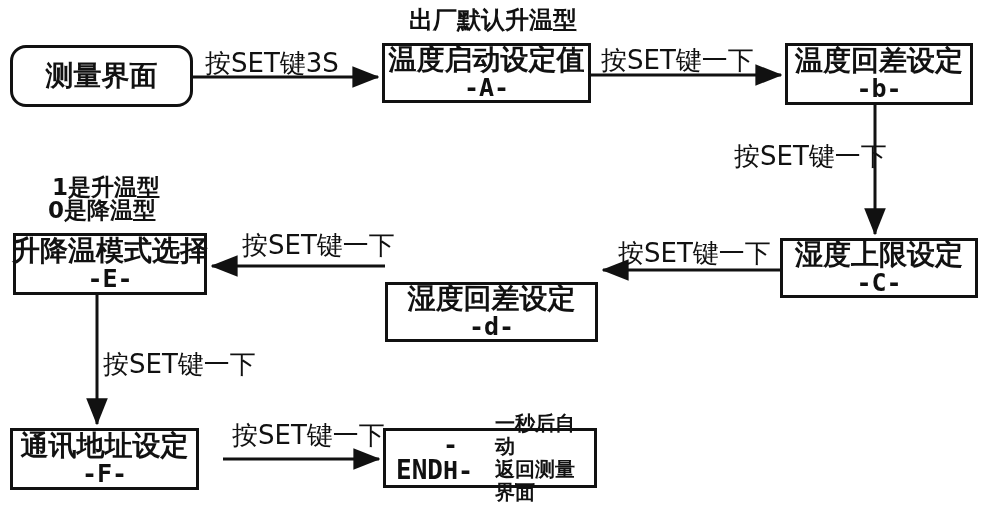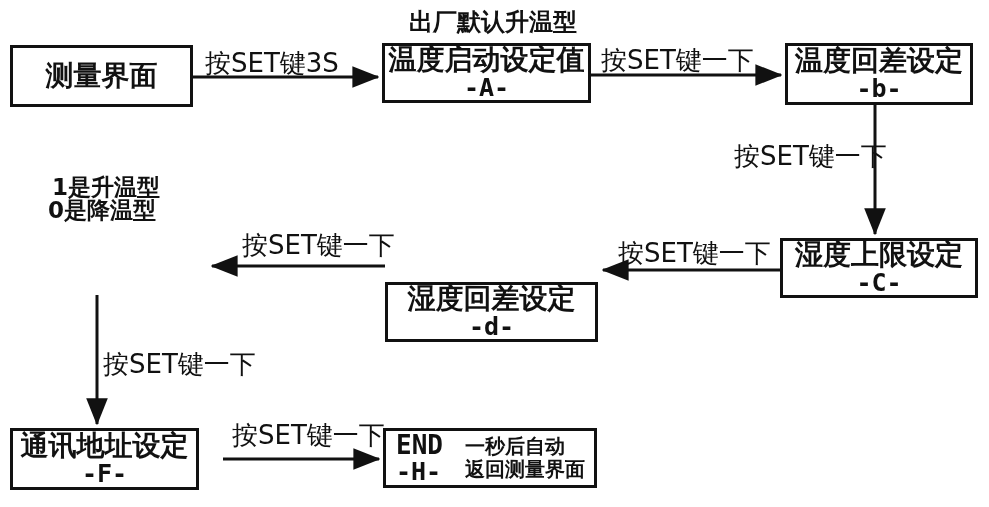--- a/index.html
+++ b/index.html
@@ -67,22 +67,22 @@
     font-size: 23px;
     line-height: 23px;
   }
   .end-node {
     flex-direction: row;
     justify-content: flex-start;
     padding-left: 10px;
   }
   .end-left {
     display: flex;
-    flex-direction: column;
-    align-items: flex-start;
+    flex-direction: row;
+    align-items: flex-end;
     text-align: left;
   }
   .end-left .end-word {
     font-family: "DejaVu Sans Mono", monospace;
     font-size: 26px;
     font-weight: bold;
     line-height: 27px;
   }
   .end-left .end-code {
     font-family: "DejaVu Sans Mono", monospace;
@@ -114,21 +114,21 @@
     </defs>
     <line x1="193" y1="77" x2="378" y2="77" stroke="#111111" stroke-width="3" marker-end="url(#ah)"></line>
     <line x1="591" y1="75" x2="781" y2="75" stroke="#111111" stroke-width="3" marker-end="url(#ah)"></line>
     <line x1="875" y1="105" x2="875" y2="234" stroke="#111111" stroke-width="3" marker-end="url(#ah)"></line>
     <line x1="780" y1="270" x2="603" y2="270" stroke="#111111" stroke-width="3" marker-end="url(#ah)"></line>
     <line x1="385" y1="266" x2="212" y2="266" stroke="#111111" stroke-width="3" marker-end="url(#ah)"></line>
     <line x1="97" y1="295" x2="97" y2="424" stroke="#111111" stroke-width="3" marker-end="url(#ah)"></line>
     <line x1="223" y1="459" x2="379" y2="459" stroke="#111111" stroke-width="3" marker-end="url(#ah)"></line>
   </svg>
 
-  <div class="node" style="left:10px; top:45px; width:183px; height:62px;">
+  <div class="node" style="left:10px; top:45px; width:183px; height:62px;border-radius:16px;">
     <div class="node-label">测量界面</div>
   </div>
 
   <div class="node" style="left:382px; top:43px; width:209px; height:60px;">
     <div class="node-label">温度启动设定值</div>
     <div class="node-code">-A-</div>
   </div>
 
   <div class="node" style="left:780px; top:238px; width:198px; height:60px;">
     <div class="node-label">湿度上限设定</div>
@@ -138,20 +138,24 @@
   <div class="node" style="left:785px; top:43px; width:188px; height:62px;">
     <div class="node-label">温度回差设定</div>
     <div class="node-code">-b-</div>
   </div>
 
   <div class="node" style="left:385px; top:237px; width:213px; height:60px;margin-top:45px;">
     <div class="node-label">湿度回差设定</div>
     <div class="node-code">-d-</div>
   </div>
 
+  <div class="node" style="left:13px; top:233px; width:194px; height:62px;">
+    <div class="node-label">升降温模式选择</div>
+    <div class="node-code">-E-</div>
+  </div>
 
   <div class="node" style="left:10px; top:428px; width:189px; height:62px;">
     <div class="node-label">通讯地址设定</div>
     <div class="node-code">-F-</div>
   </div>
 
   <div class="node end-node" style="left:383px; top:428px; width:214px; height:60px;">
     <div class="end-left">
       <div class="end-word">END</div>
       <div class="end-code">-H-</div>
@@ -163,17 +167,17 @@
   </div>
 
   <div class="edge-label" style="left:205px; top:49px;">按SET键3S</div>
   <div class="edge-label" style="left:601px; top:46px;">按SET键一下</div>
   <div class="edge-label" style="left:734px; top:142px;">按SET键一下</div>
   <div class="edge-label" style="left:618px; top:239px;">按SET键一下</div>
   <div class="edge-label" style="left:242px; top:231px;">按SET键一下</div>
   <div class="edge-label" style="left:103px; top:350px;">按SET键一下</div>
   <div class="edge-label" style="left:232px; top:421px;">按SET键一下</div>
 
-  <div class="annotation factory" style="left:409px; top:9px;">出厂默认升温型</div>
+  <div class="annotation factory" style="left:409px; top:9px;font-family:Liberation Mono, monospace;">出厂默认升温型</div>
   <div class="annotation mode-note" style="left:52px; top:176px;">1是升温型</div>
   <div class="annotation mode-note" style="left:48px; top:199px;">0是降温型</div>
 
 </div>
 
 </body></html>

